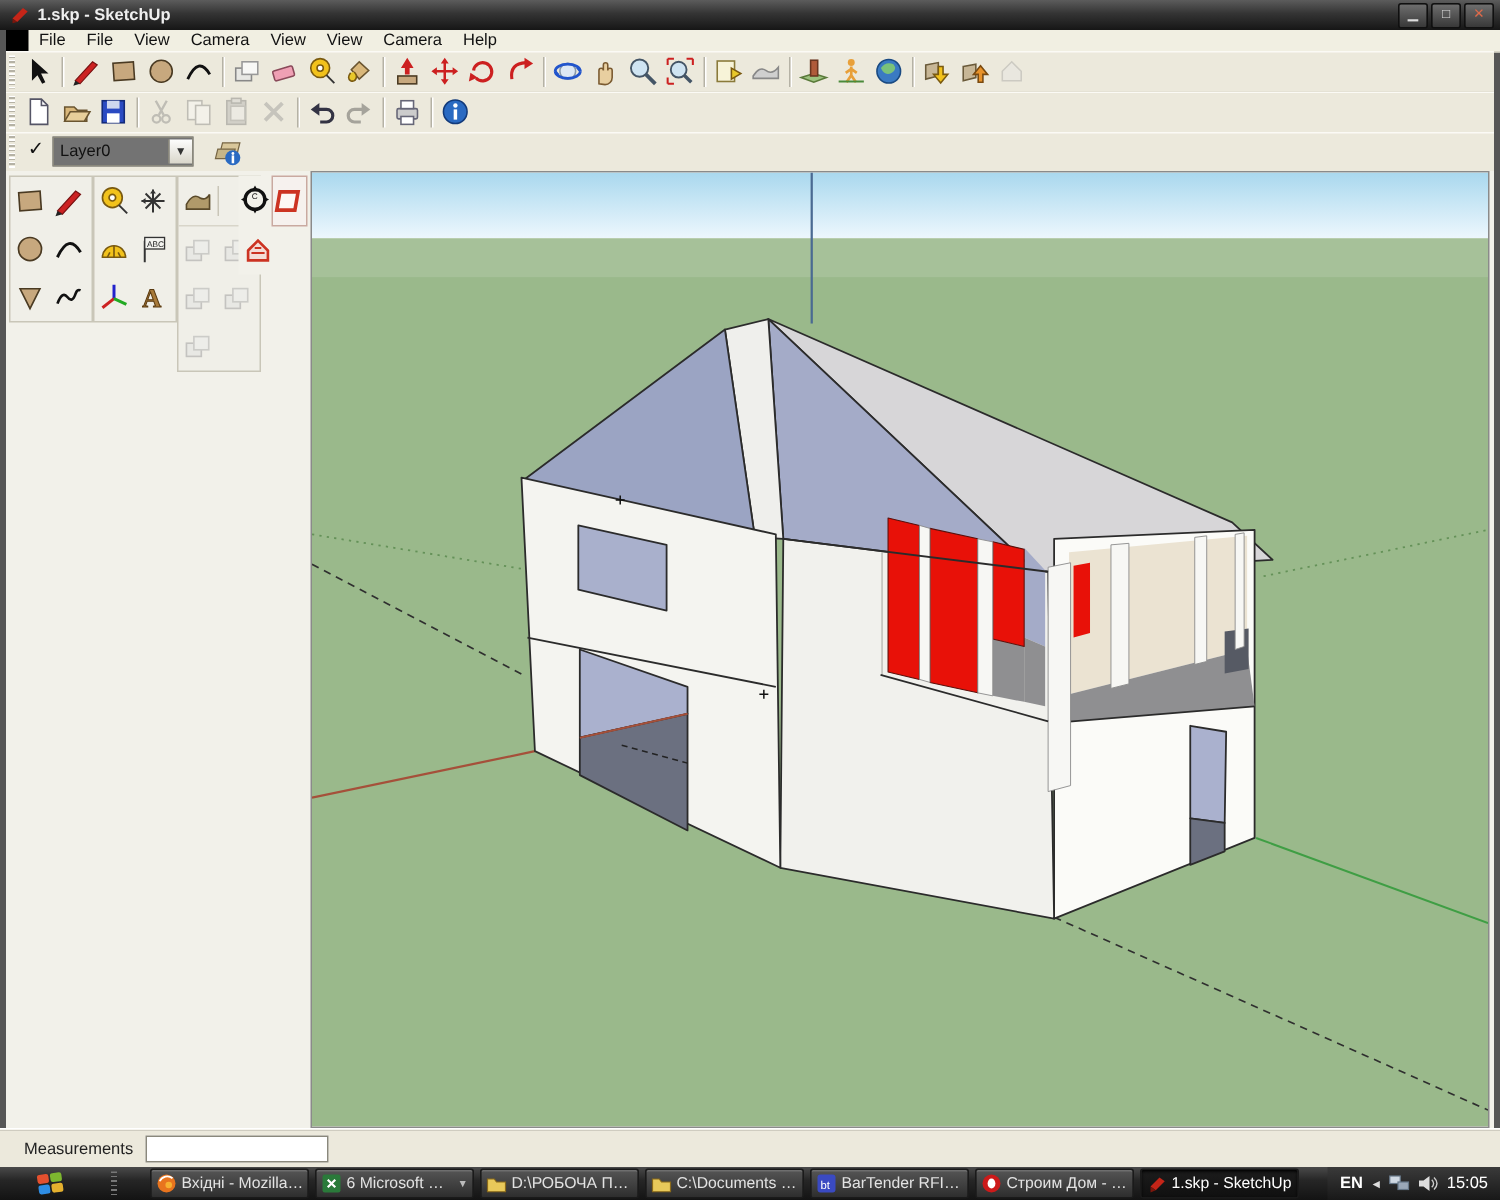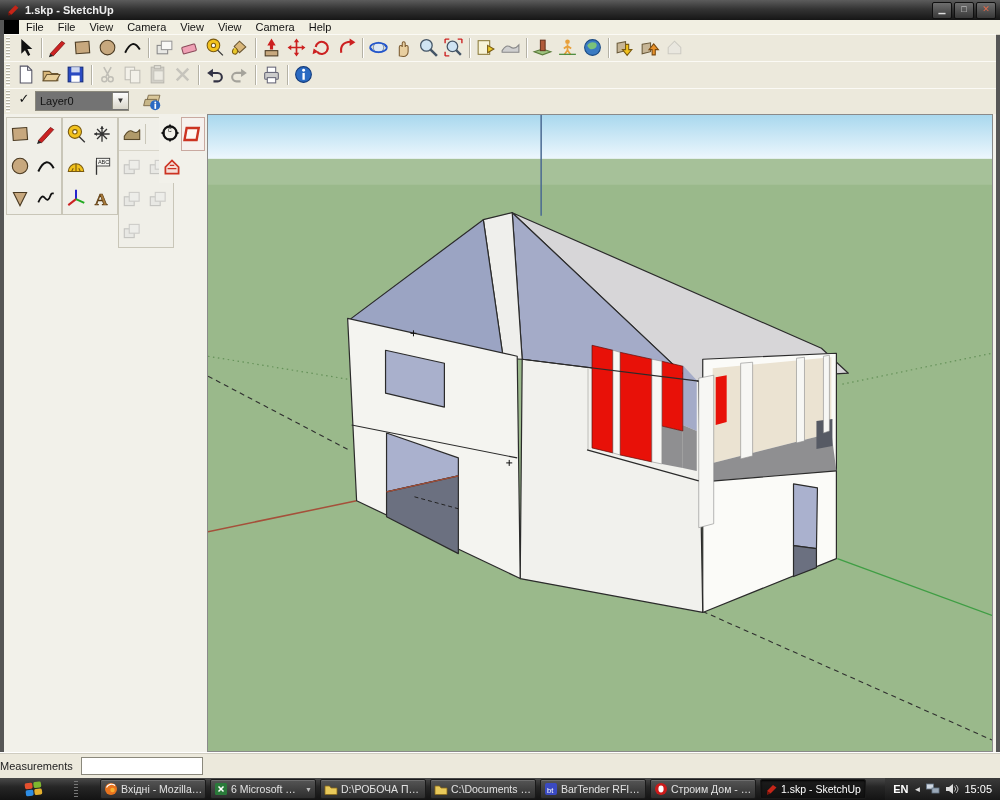--- a/index.html
+++ b/index.html
@@ -46,21 +46,21 @@
   .pal{position:absolute;background:#f0efe8;border:1px solid #c9c6b8;}
   .pal .cell{width:26px;height:32px;display:flex;align-items:center;justify-content:center;float:left;}
   .pal .cell svg{width:22px;height:22px;}
   .pal .cell.dis svg{opacity:.5;filter:grayscale(.8);}
   #viewport{left:203px;top:0;width:786px;height:638px;border:1px solid #8a8a8a;box-sizing:border-box;}
   #viewport svg{display:block;width:100%;height:100%;}
   
   #statusbar{left:0px;top:752px;width:1000px;height:26px;background:#ece9dc;
     border-top:1px solid #fff;box-shadow:inset 0 1px 0 #cfccc0;display:flex;align-items:center;
     font-size:11px;color:#222;}
-  #measure-label{text-align:right;}
+  #measure-label{margin-left:16px;text-align:right;}
   #measure-box{margin-left:8px;width:114px;height:16px;background:#fff;border:1px solid #8a887c;
     font-size:11px;padding:0 3px;}
   
   #taskbar{left:0;top:778px;width:1000px;height:22px;
     background:linear-gradient(#4a4a4a,#262626 40%,#131313);display:flex;align-items:center;}
   #startflag{margin-left:22px;width:24px;height:18px;display:flex;align-items:center;}
   .qsep{width:4px;height:16px;margin-left:28px;
     background:repeating-linear-gradient(#777 0 1px,transparent 1px 3px);}
   #taskbtns{display:flex;gap:4px;margin-left:22px;}
   .tkbtn{width:104px;height:18px;border-radius:2px;display:flex;align-items:center;

